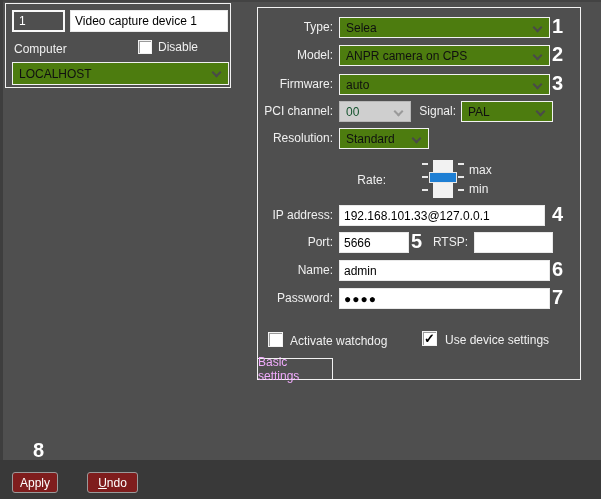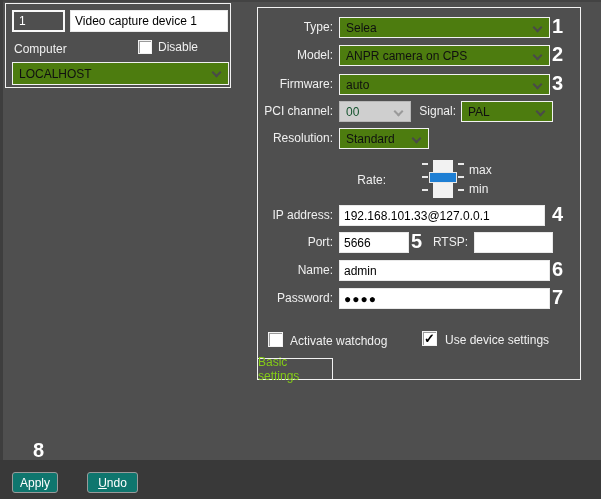--- a/index.html
+++ b/index.html
@@ -53,27 +53,27 @@
     position:absolute; border:2px solid #f7f7f7; color:#ffffff;
     font-size:12px; line-height:18px; padding-left:5px; background:transparent;
   }
 
   .slider-track { position:absolute; background:#f2f2f2; }
   .slider-thumb { position:absolute; border:1px solid #e8e8e8; }
   .tick { position:absolute; width:6px; height:2px; background:#e8e8e8; }
 
   .tab {
     position:absolute; border:1px solid #f2f2f2; background:#4f4f4f;
-    color:#84cc16; font-size:12px; display:flex; align-items:center;
+    color:#f0abfc; font-size:12px; display:flex; align-items:center;
     justify-content:center; cursor:default;
   }
 
   .bottom-bar { position:absolute; left:0; top:460px; width:601px; height:39px; background:#393939; }
   .btn {
-    position:absolute; height:21px; background:#0f766e;
+    position:absolute; height:21px; background:#7f1d1d;
     border:1px solid #9a9a9a; border-radius:3px; color:#ffffff;
     font-family:"Liberation Sans", sans-serif; font-size:12px;
     text-align:center; cursor:default; padding:0;
   }
   .btn .accel { text-decoration:underline; }
 </style>
 </head>
 <body>
 
 <div class="screen">

